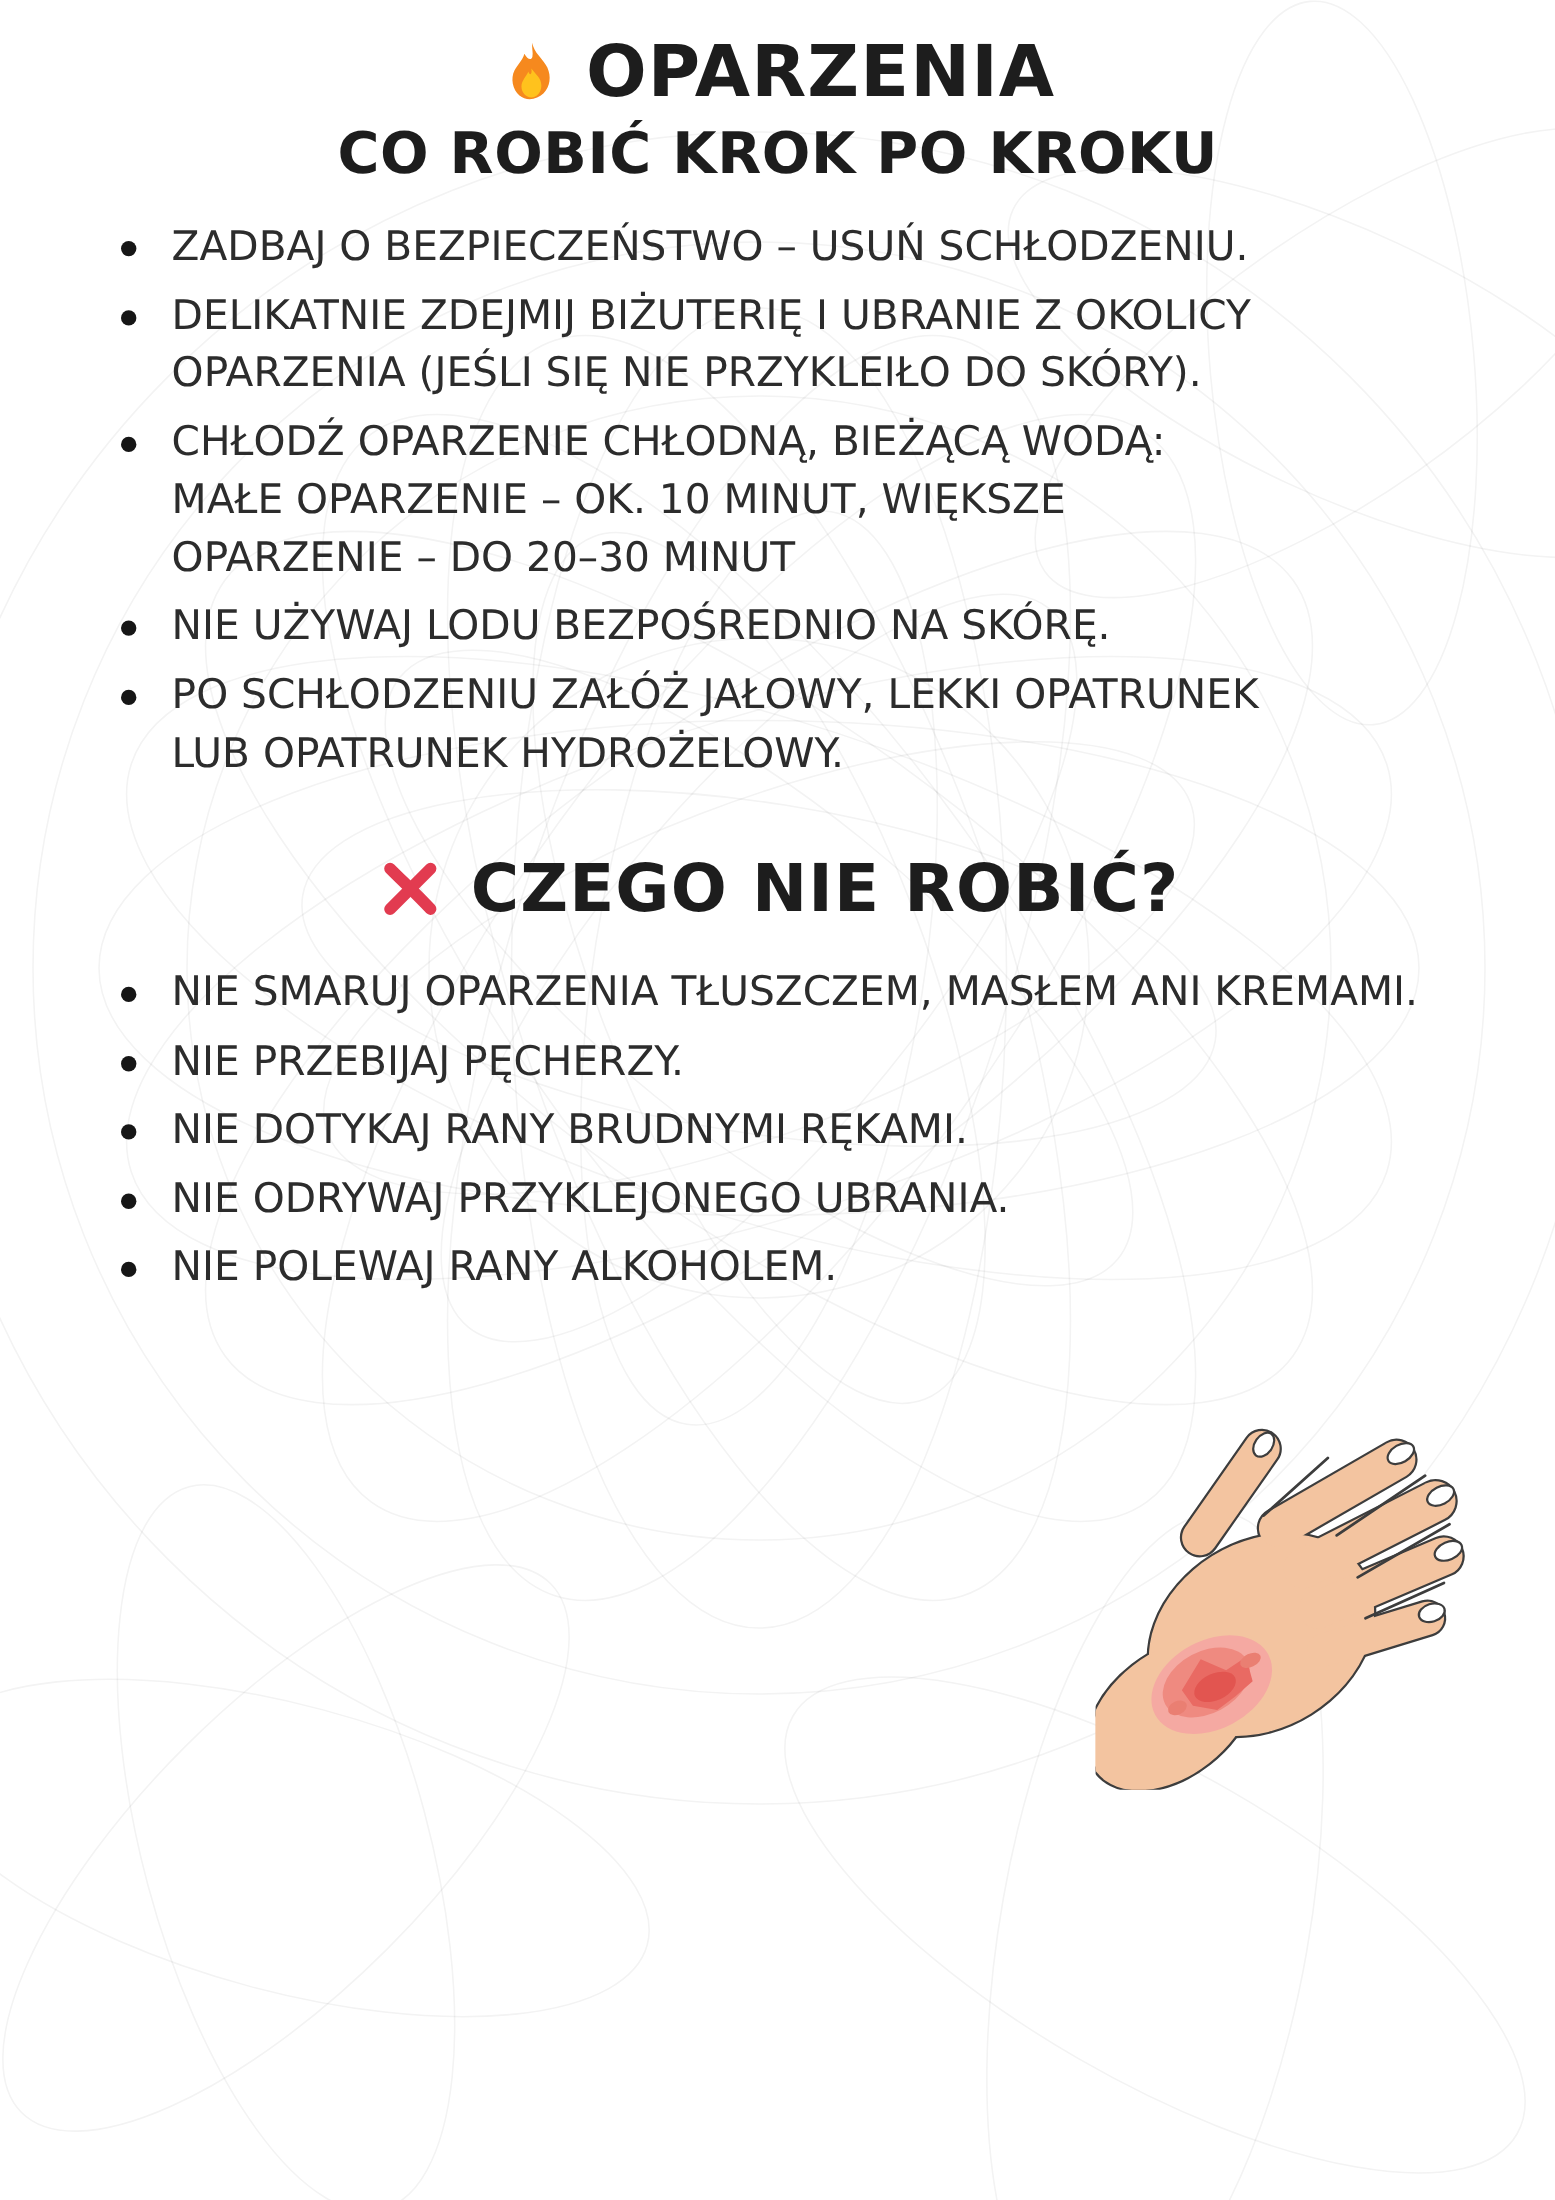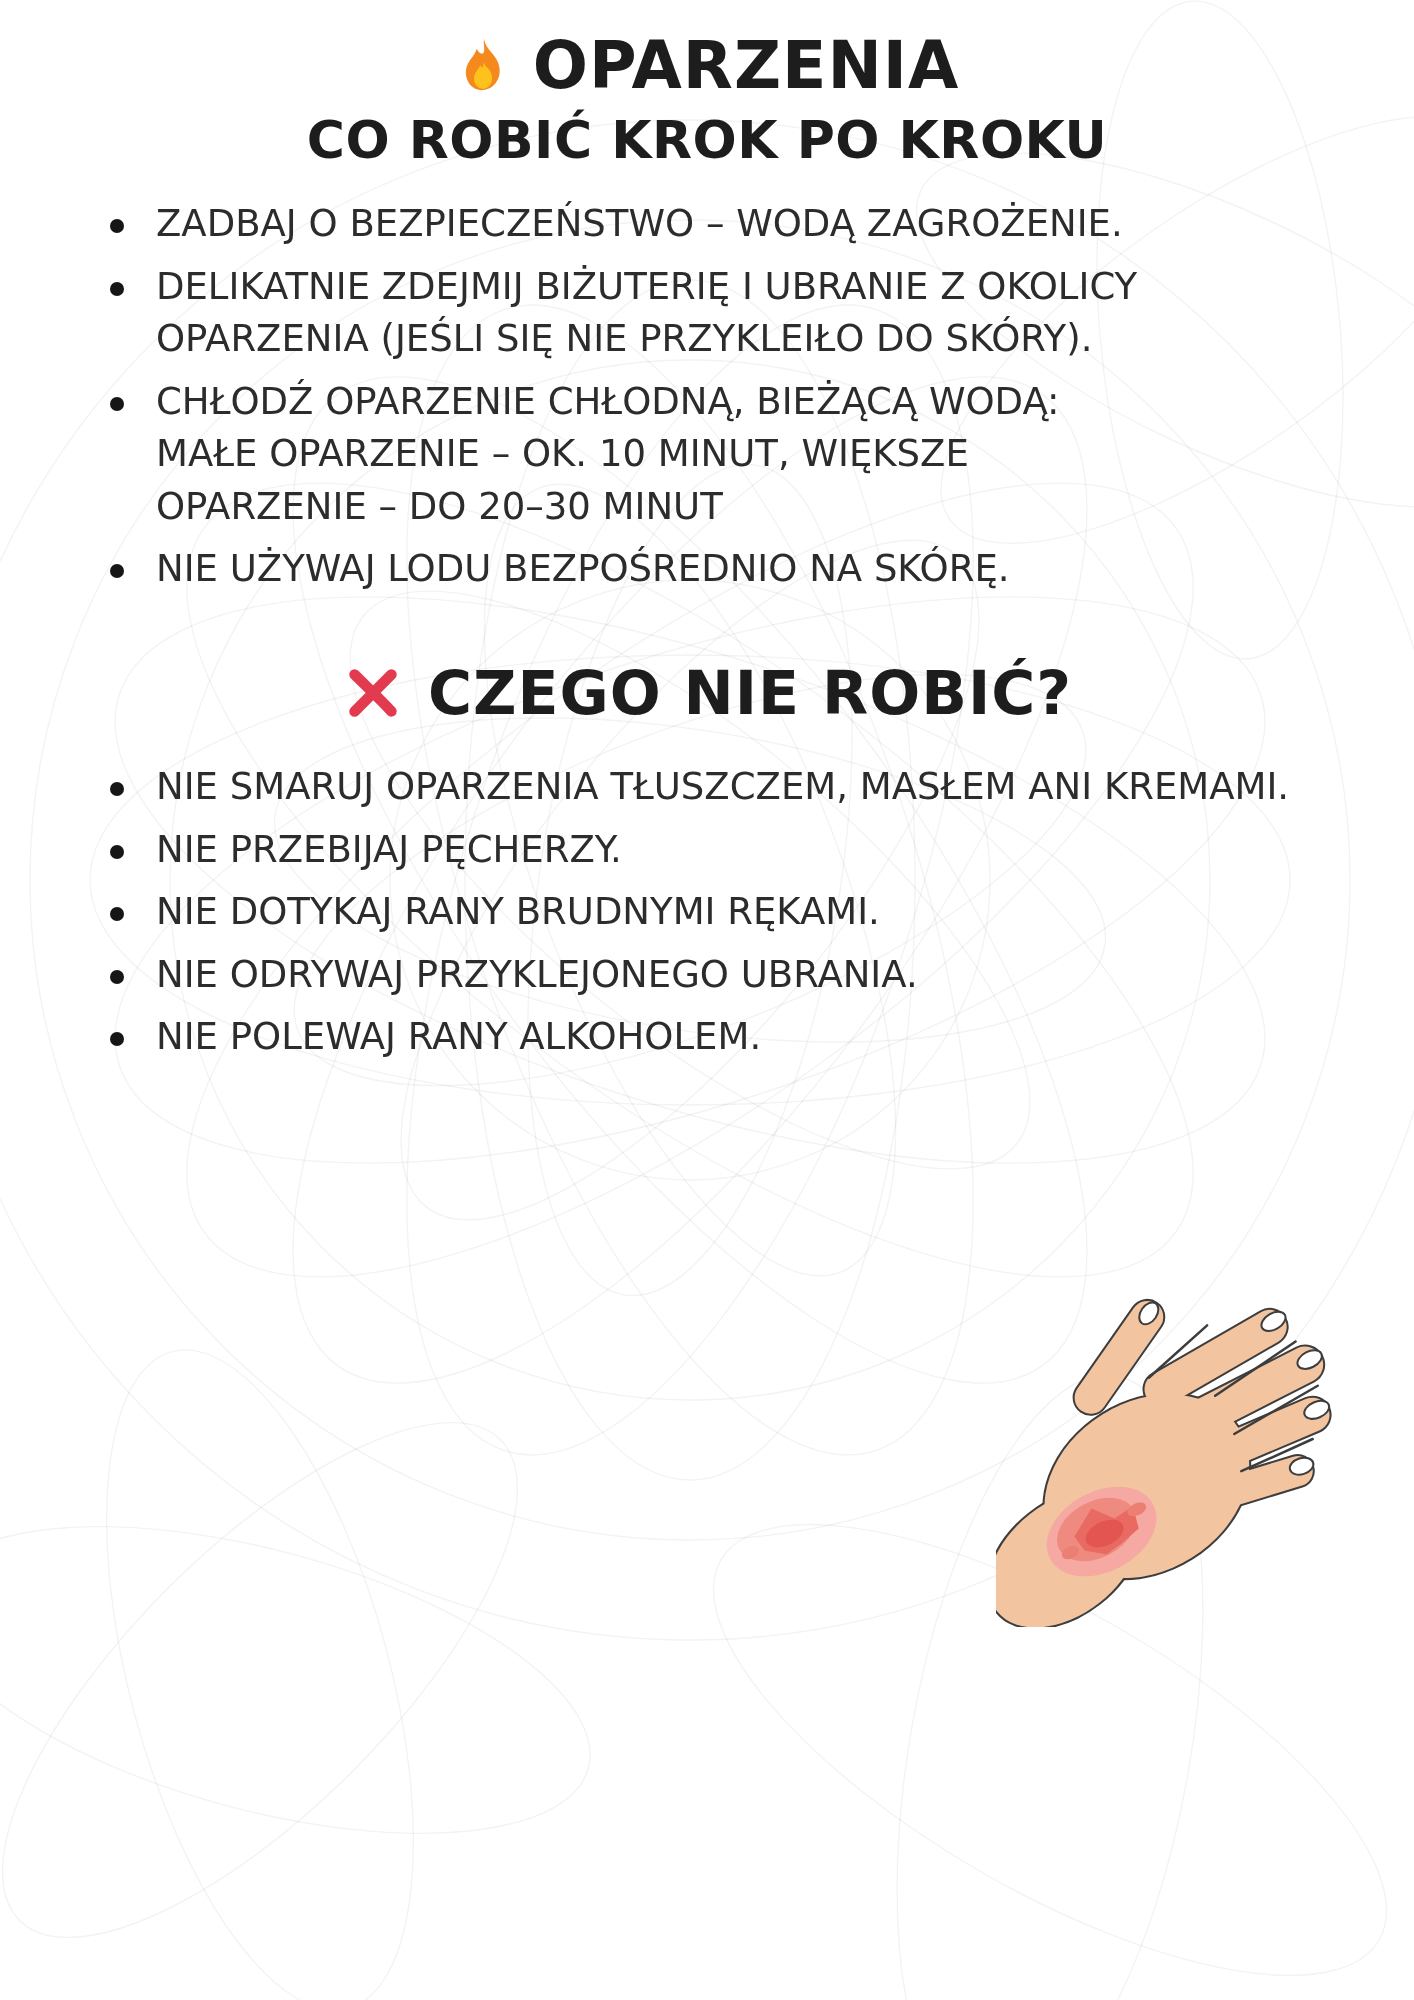--- a/index.html
+++ b/index.html
@@ -139,24 +139,25 @@
                  C12 49 10 38 14 30 C17 24 22 20 24 13 C27 19 31 20 32 16 C33 12 31 7 32 2 Z" fill="#f6891e"></path>
         <path d="M31 28 C35 34 41 37 41 45 C41 52 36.5 57 31 57 C25.5 57 21 52 21 46
                  C21 40 26 36 28 31 C29 35 32 35 31 28 Z" fill="#ffc21d"></path>
       </svg>
       <span class="title-text">OPARZENIA</span>
     </div>
 
     <div class="subtitle">CO ROBIĆ KROK PO KROKU</div>
 
     <ul class="blist steps">
-      <li>ZADBAJ O BEZPIECZEŃSTWO – WODĄ ZAGROŻENIE.</li>
+      <li>ZADBAJ O BEZPIECZEŃSTWO – USUŃ SCHŁODZENIU.</li>
       <li>DELIKATNIE ZDEJMIJ BIŻUTERIĘ I UBRANIE Z OKOLICY OPARZENIA (JEŚLI SIĘ NIE PRZYKLEIŁO DO SKÓRY).</li>
       <li>CHŁODŹ OPARZENIE CHŁODNĄ, BIEŻĄCĄ WODĄ: MAŁE OPARZENIE – OK. 10 MINUT, WIĘKSZE OPARZENIE – DO 20–30 MINUT</li>
       <li>NIE UŻYWAJ LODU BEZPOŚREDNIO NA SKÓRĘ.</li>
+      <li>PO SCHŁODZENIU ZAŁÓŻ JAŁOWY, LEKKI OPATRUNEK LUB OPATRUNEK HYDROŻELOWY.</li>
     </ul>
 
     <div class="dont-title-row">
       <svg width="62" height="62" viewBox="0 0 64 64" aria-hidden="true">
         <path d="M13 13 C26 26 39 38 51 51" stroke="#e23b50" stroke-width="11" stroke-linecap="round" fill="none"></path>
         <path d="M51 13 C38 26 26 38 13 51" stroke="#e23b50" stroke-width="11" stroke-linecap="round" fill="none"></path>
       </svg>
       <span class="dont-title-text">CZEGO NIE ROBIĆ?</span>
     </div>
 

